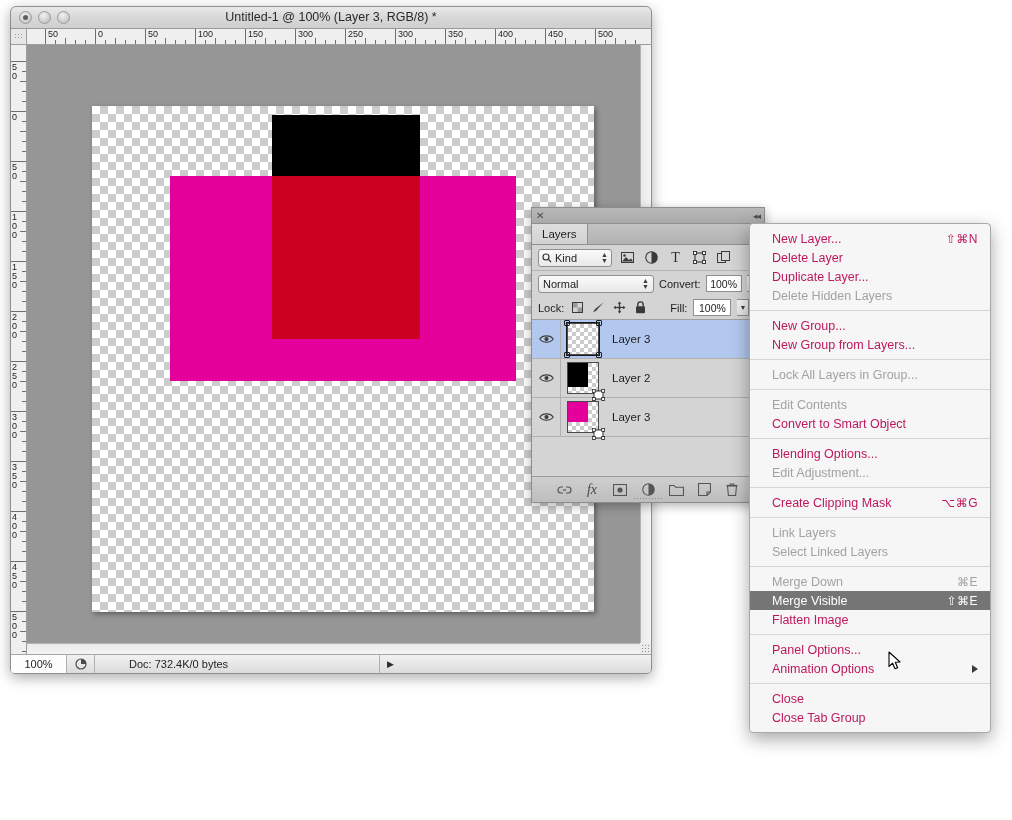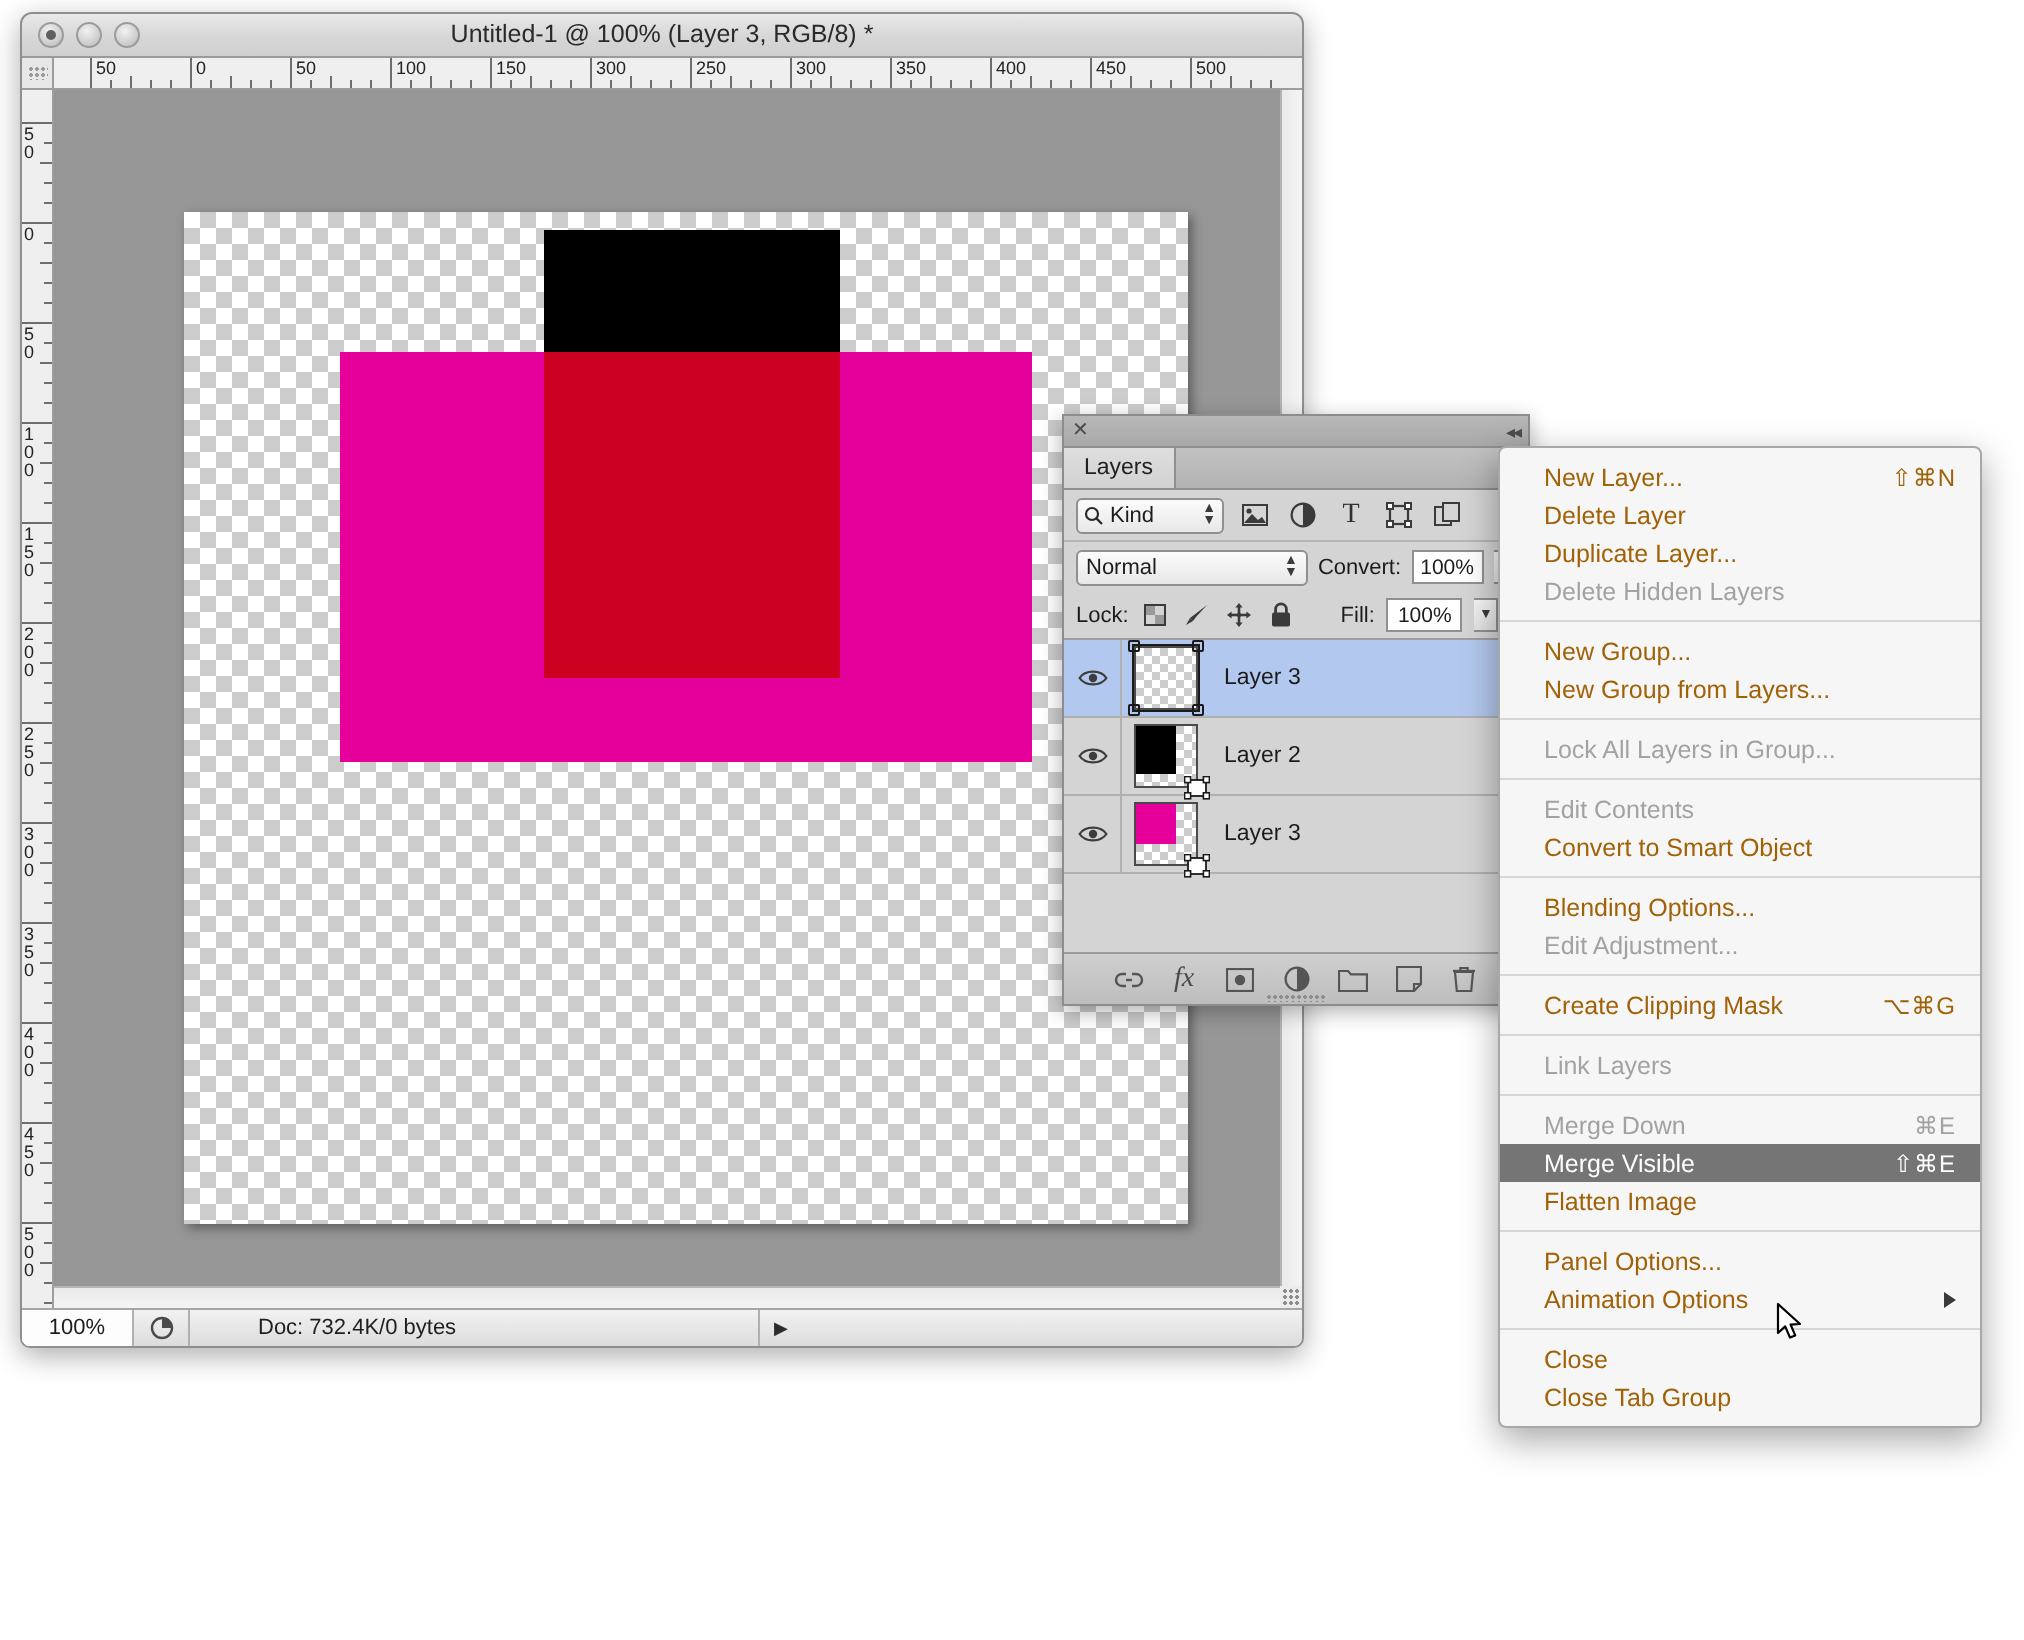--- a/index.html
+++ b/index.html
@@ -272,21 +272,21 @@
     position: absolute; left: 749px; top: 223px; width: 242px;
     background: #f6f6f6;
     border: 1px solid #a8a8a8;
     border-radius: 4px;
     box-shadow: 0 6px 18px rgba(0,0,0,0.35);
     padding: 5px 0 5px 0;
     font-family: "Liberation Sans", sans-serif;
   }
   .ctx-item {
     height: 19px; display: flex; align-items: center;
-    padding: 0 12px 0 22px; font-size: 12.5px; color: #a16207;
+    padding: 0 12px 0 22px; font-size: 12.5px; color: #be185d;
     position: relative; white-space: nowrap;
   }
   .ctx-item.disabled { color: #a2a2a2; }
   .ctx-item.highlight { background: #757575; color: #ffffff; }
   .ctx-item .shortcut {
     margin-left: auto; font-size: 12px; letter-spacing: 0.5px;
   }
   .ctx-item.disabled .shortcut { color: #a2a2a2; }
   .ctx-item .submenu-arrow {
     margin-left: auto; width: 0; height: 0;
@@ -759,20 +759,23 @@
       </div>
       <div class="ctx-sep"></div>
       <div class="ctx-item">
         <span>Create Clipping Mask</span>
         <span class="shortcut">⌥⌘G</span>
       </div>
       <div class="ctx-sep"></div>
       <div class="ctx-item disabled">
         <span>Link Layers</span>
       </div>
+      <div class="ctx-item disabled">
+        <span>Select Linked Layers</span>
+      </div>
       <div class="ctx-sep"></div>
       <div class="ctx-item disabled">
         <span>Merge Down</span>
         <span class="shortcut">⌘E</span>
       </div>
       <div class="ctx-item highlight">
         <span>Merge Visible</span>
         <span class="shortcut">⇧⌘E</span>
       </div>
       <div class="ctx-item">

